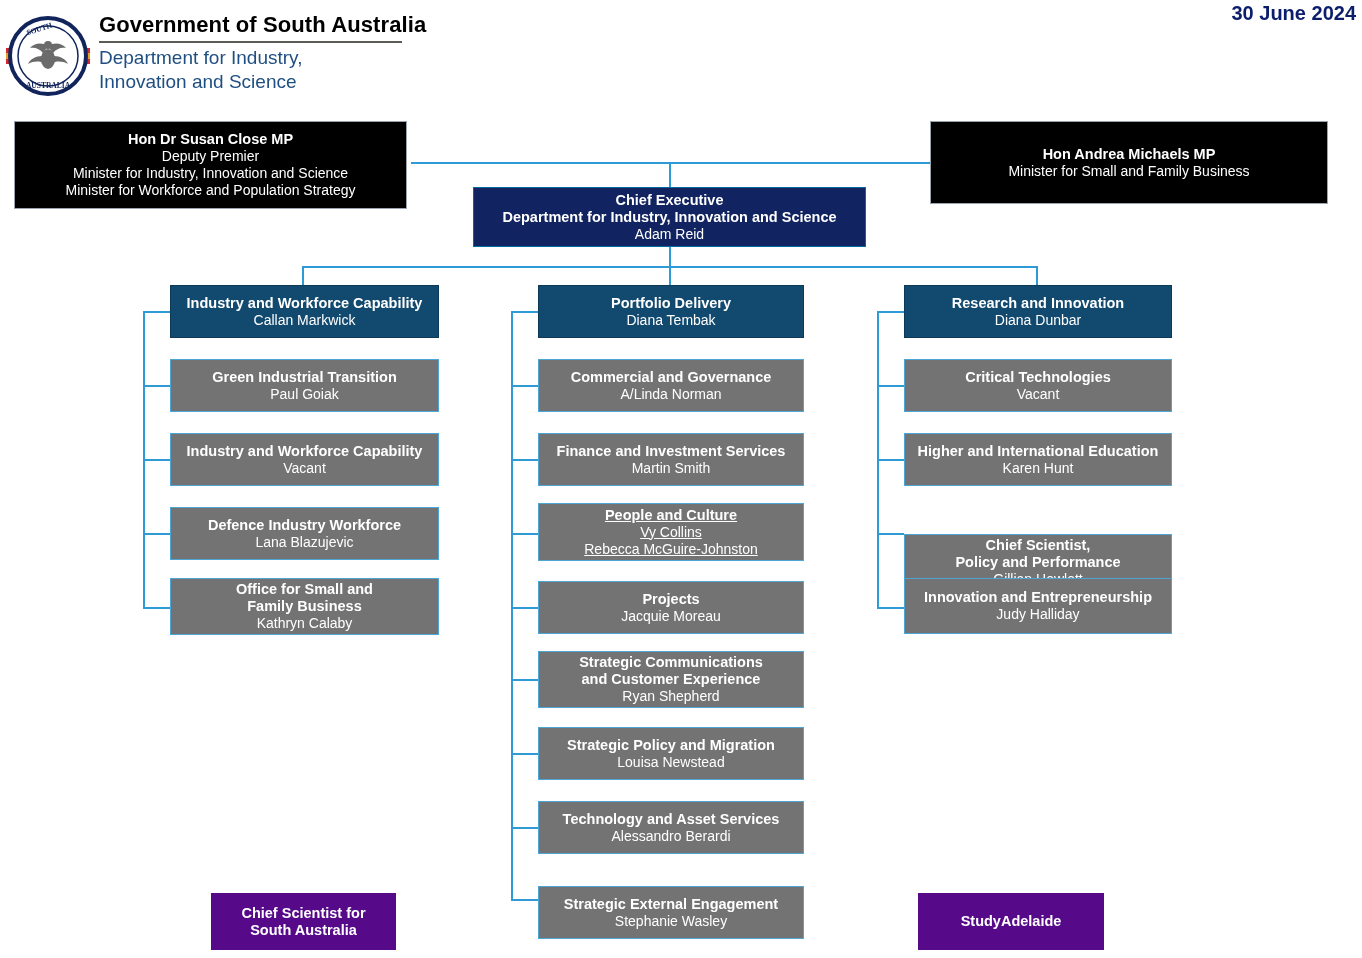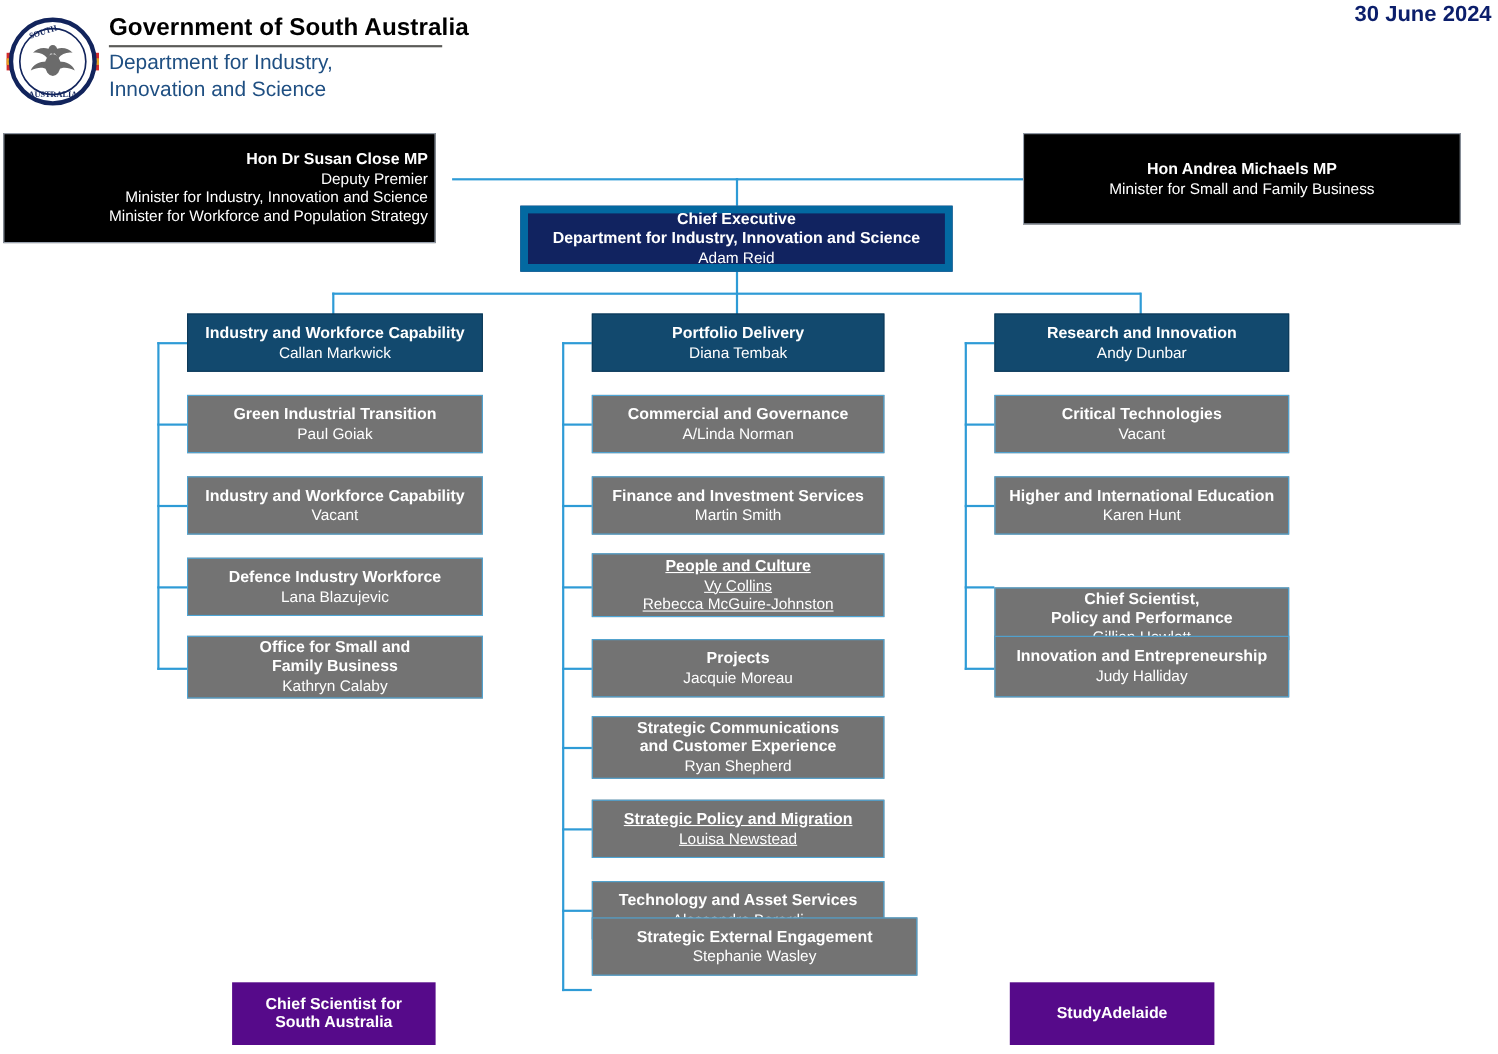--- a/index.html
+++ b/index.html
@@ -49,21 +49,21 @@
     align-items:center;justify-content:center;
     text-align:center;
     color:#ffffff;
     padding:4px 6px;
     line-height:17px;
   }
   .box .t{font-weight:bold;font-size:14.5px;}
   .box .s{font-weight:normal;font-size:14px;}
 
   .box.black{background:#000000;border:1px solid #9aa3b0;}
-  .box.navy{background:#112360;border:7px solid #0369a1;}
+  .box.navy{background:#112360;border:1px solid #0369a1;}
   .box.dark{background:#12496e;border:1px solid #0d3a59;}
   .box.blue{background:#737373;border:1px solid #4ea6d6;}
   .box.purple{background:#560a8a;}
   .box.purple .t{font-size:14.5px;}
 </style>
 </head>
 <body>
 
 <div class="stage">
 
@@ -123,21 +123,21 @@
   <div class="ln h" style="left:511px; top:827px; width:27px;"></div>
   <div class="ln h" style="left:511px; top:899px; width:27px;"></div>
 
   <div class="ln v" style="left:877px; top:311px; height:298px;"></div>
   <div class="ln h" style="left:877px; top:311px; width:27px;"></div>
   <div class="ln h" style="left:877px; top:385px; width:27px;"></div>
   <div class="ln h" style="left:877px; top:459px; width:27px;"></div>
   <div class="ln h" style="left:877px; top:533px; width:27px;"></div>
   <div class="ln h" style="left:877px; top:607px; width:27px;"></div>
 
-  <div class="box black" style="left:3px; top:121px; width:393px; height:100px;align-items:flex-end;">
+  <div class="box black" style="left:14px; top:121px; width:393px; height:88px;">
     <div class="t">Hon Dr Susan Close MP</div>
     <div class="s">Deputy Premier</div>
     <div class="s">Minister for Industry, Innovation and Science</div>
     <div class="s">Minister for Workforce and Population Strategy</div>
   </div>
 
   <div class="box black" style="left:930px; top:121px; width:398px; height:83px;">
     <div class="t">Hon Andrea Michaels MP</div>
     <div class="s">Minister for Small and Family Business</div>
   </div>
@@ -189,36 +189,36 @@
   </div>
   <div class="box blue" style="left:538px; top:581px; width:266px; height:53px;">
     <div class="t">Projects</div>
     <div class="s">Jacquie Moreau</div>
   </div>
   <div class="box blue" style="left:538px; top:651px; width:266px; height:57px;">
     <div class="t" style="white-space:pre-line;">Strategic Communications
 and Customer Experience</div>
     <div class="s">Ryan Shepherd</div>
   </div>
-  <div class="box blue" style="left:538px; top:727px; width:266px; height:53px;text-decoration:underline;">
+  <div class="box blue" style="left:538px; top:727px; width:266px; height:53px;">
     <div class="t">Strategic Policy and Migration</div>
     <div class="s">Louisa Newstead</div>
   </div>
   <div class="box blue" style="left:538px; top:801px; width:266px; height:53px;">
     <div class="t">Technology and Asset Services</div>
     <div class="s">Alessandro Berardi</div>
   </div>
-  <div class="box blue" style="left:538px; top:834px; width:296px; height:53px;">
+  <div class="box blue" style="left:538px; top:886px; width:266px; height:53px;">
     <div class="t">Strategic External Engagement</div>
     <div class="s">Stephanie Wasley</div>
   </div>
 
   <div class="box dark" style="left:904px; top:285px; width:268px; height:53px;">
     <div class="t">Research and Innovation</div>
-    <div class="s">Andy Dunbar</div>
+    <div class="s">Diana Dunbar</div>
   </div>
   <div class="box blue" style="left:904px; top:359px; width:268px; height:53px;">
     <div class="t">Critical Technologies</div>
     <div class="s">Vacant</div>
   </div>
   <div class="box blue" style="left:904px; top:433px; width:268px; height:53px;">
     <div class="t">Higher and International Education</div>
     <div class="s">Karen Hunt</div>
   </div>
   <div class="box blue" style="left:904px; top:504px; width:268px; height:57px;margin-top:30px;">

